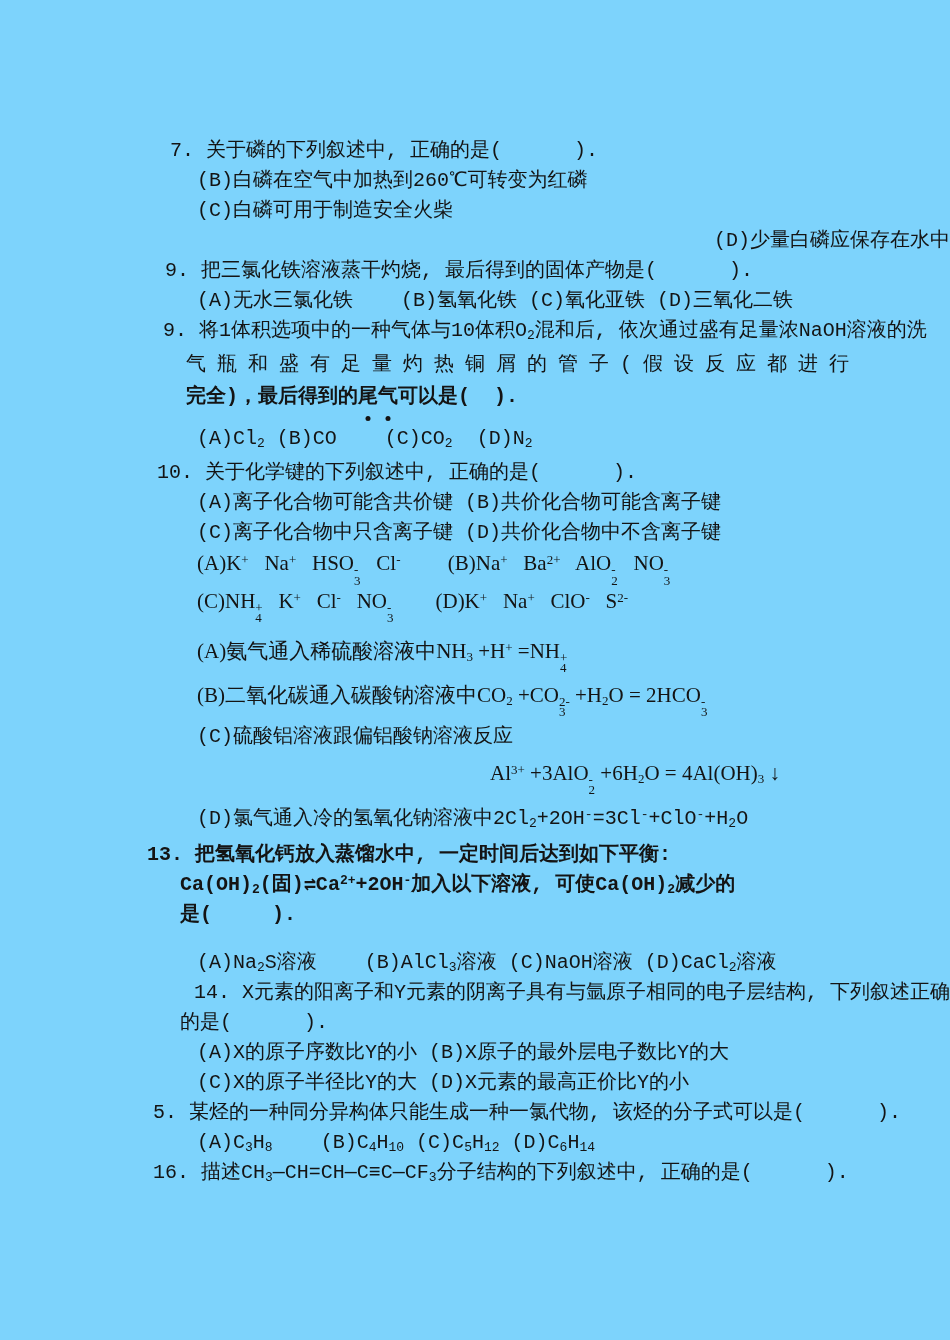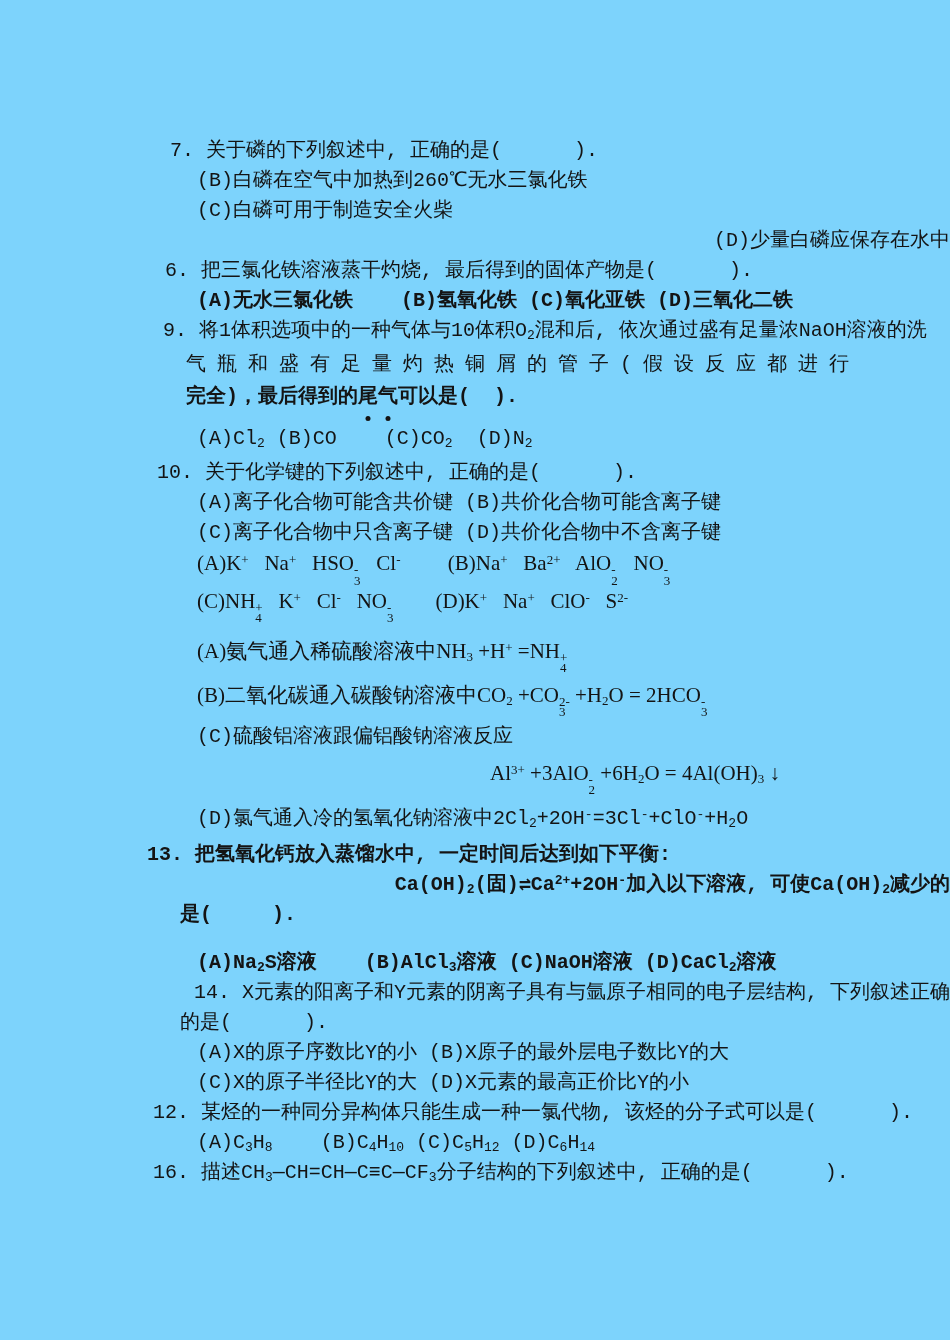--- a/index.html
+++ b/index.html
@@ -39,43 +39,43 @@
     background:#141414;
     left:50%;bottom:-9px;transform:translateX(-50%);
   }
   .emsp .emch{margin-right:9px;}
 </style>
 </head>
 <body>
 
 <div class="page" style="background: #7dd3fc; color: rgb(20, 20, 20);">
     <div class="line" style="margin-left: 170px;">7. 关于磷的下列叙述中, 正确的是(      ).</div>
-    <div class="line" style="margin-left: 197px;">(B)白磷在空气中加热到260℃无水三氯化铁</div>
+    <div class="line" style="margin-left: 197px;">(B)白磷在空气中加热到260℃可转变为红磷</div>
     <div class="line" style="margin-left: 197px;">(C)白磷可用于制造安全火柴</div>
     <div class="line" style="margin-left: 197px; text-align: right;">(D)少量白磷应保存在水中</div>
-    <div class="line" style="margin-left: 165px;">6. 把三氯化铁溶液蒸干灼烧, 最后得到的固体产物是(      ).</div>
-    <div class="line" style="margin-left: 197px; font-weight: bold;">(A)无水三氯化铁    (B)氢氧化铁 (C)氧化亚铁 (D)三氧化二铁</div>
+    <div class="line" style="margin-left: 165px;">9. 把三氯化铁溶液蒸干灼烧, 最后得到的固体产物是(      ).</div>
+    <div class="line" style="margin-left: 197px;">(A)无水三氯化铁    (B)氢氧化铁 (C)氧化亚铁 (D)三氧化二铁</div>
     <div class="line" style="margin-left: 163px;">9. 将1体积选项中的一种气体与10体积O<sub>2</sub>混和后, 依次通过盛有足量浓NaOH溶液的洗</div>
     <div class="line w" style="margin-left: 186px; margin-top: 4px;">气瓶和盛有足量灼热铜屑的管子(假设反应都进行</div>
     <div class="line b" style="margin-left: 186px; margin-top: 2px;">完全)，最后得到的<span class="emch">尾</span><span class="emch">气</span>可以是(  ).</div>
     <div class="line" style="margin-left: 197px; margin-top: 12px;">(A)Cl<sub>2</sub> (B)CO    (C)CO<sub>2</sub>  (D)N<sub>2</sub></div>
     <div class="line" style="margin-left: 157px; margin-top: 4px;">10. 关于化学键的下列叙述中, 正确的是(      ).</div>
     <div class="line" style="margin-left: 197px;">(A)离子化合物可能含共价键 (B)共价化合物可能含离子键</div>
     <div class="line" style="margin-left: 197px;">(C)离子化合物中只含离子键 (D)共价化合物中不含离子键</div>
     <div class="line ff" style="margin-left: 197px;">(A)K<sup>+</sup>   Na<sup>+</sup>   HSO<span class="ss"><span class="up">-</span><span class="dn">3</span></span>   Cl<sup>-</sup>         (B)Na<sup>+</sup>   Ba<sup>2+</sup>   AlO<span class="ss"><span class="up">-</span><span class="dn">2</span></span>   NO<span class="ss"><span class="up">-</span><span class="dn">3</span></span></div>
     <div class="line ff" style="margin-left: 197px;">(C)NH<span class="ss"><span class="up">+</span><span class="dn">4</span></span>   K<sup>+</sup>   Cl<sup>-</sup>   NO<span class="ss"><span class="up">-</span><span class="dn">3</span></span>        (D)K<sup>+</sup>   Na<sup>+</sup>   ClO<sup>-</sup>   S<sup>2-</sup></div>
     <div class="line ff" style="margin-left: 197px; margin-top: 12px;">(A)氨气通入稀硫酸溶液中NH<sub>3</sub> +H<sup>+</sup> =NH<span class="ss"><span class="up">+</span><span class="dn">4</span></span></div>
     <div class="line ff" style="margin-left: 197px; margin-top: 6px;">(B)二氧化碳通入碳酸钠溶液中CO<sub>2</sub> +CO<span class="ss"><span class="up">2-</span><span class="dn">3</span></span> +H<sub>2</sub>O = 2HCO<span class="ss"><span class="up">-</span><span class="dn">3</span></span></div>
     <div class="line" style="margin-left: 197px; margin-top: 4px;">(C)硫酸铝溶液跟偏铝酸钠溶液反应</div>
     <div class="line ff" style="margin-left: 490px; margin-top: 6px;">Al<sup>3+</sup> +3AlO<span class="ss"><span class="up">-</span><span class="dn">2</span></span> +6H<sub>2</sub>O = 4Al(OH)<sub>3</sub> ↓</div>
     <div class="line" style="margin-left: 197px; margin-top: 8px;">(D)氯气通入冷的氢氧化钠溶液中2Cl<sub>2</sub>+2OH<sup>-</sup>=3Cl<sup>-</sup>+ClO<sup>-</sup>+H<sub>2</sub>O</div>
     <div class="line b" style="margin-left: 147px; margin-top: 6px;">13. 把氢氧化钙放入蒸馏水中, 一定时间后达到如下平衡:</div>
-    <div class="line b" style="margin-left: 180px; text-align: right;">Ca(OH)<sub>2</sub>(固)⇌Ca<sup>2+</sup>+2OH<sup>-</sup>加入以下溶液, 可使Ca(OH)<sub>2</sub>减少的</div>
+    <div class="line b" style="margin-left: 180px;">Ca(OH)<sub>2</sub>(固)⇌Ca<sup>2+</sup>+2OH<sup>-</sup>加入以下溶液, 可使Ca(OH)<sub>2</sub>减少的</div>
     <div class="line b" style="margin-left: 180px;">是(     ).</div>
-    <div class="line" style="margin-left: 197px; margin-top: 18px; font-weight: bold;">(A)Na<sub>2</sub>S溶液    (B)AlCl<sub>3</sub>溶液 (C)NaOH溶液 (D)CaCl<sub>2</sub>溶液</div>
+    <div class="line" style="margin-left: 197px; margin-top: 18px;">(A)Na<sub>2</sub>S溶液    (B)AlCl<sub>3</sub>溶液 (C)NaOH溶液 (D)CaCl<sub>2</sub>溶液</div>
     <div class="line" style="margin-left: 150px; text-align: right;">14. X元素的阳离子和Y元素的阴离子具有与氩原子相同的电子层结构, 下列叙述正确</div>
     <div class="line" style="margin-left: 180px;">的是(      ).</div>
     <div class="line" style="margin-left: 197px;">(A)X的原子序数比Y的小 (B)X原子的最外层电子数比Y的大</div>
     <div class="line" style="margin-left: 197px;">(C)X的原子半径比Y的大 (D)X元素的最高正价比Y的小</div>
-    <div class="line" style="margin-left: 153px;">12. 某烃的一种同分异构体只能生成一种一氯代物, 该烃的分子式可以是(      ).</div>
+    <div class="line" style="margin-left: 153px;">5. 某烃的一种同分异构体只能生成一种一氯代物, 该烃的分子式可以是(      ).</div>
     <div class="line" style="margin-left: 197px;">(A)C<sub>3</sub>H<sub>8</sub>    (B)C<sub>4</sub>H<sub>10</sub> (C)C<sub>5</sub>H<sub>12</sub> (D)C<sub>6</sub>H<sub>14</sub></div>
     <div class="line" style="margin-left: 153px;">16. 描述CH<sub>3</sub>—CH=CH—C≡C—CF<sub>3</sub>分子结构的下列叙述中, 正确的是(      ).</div>
   </div>
 
 </body></html>

